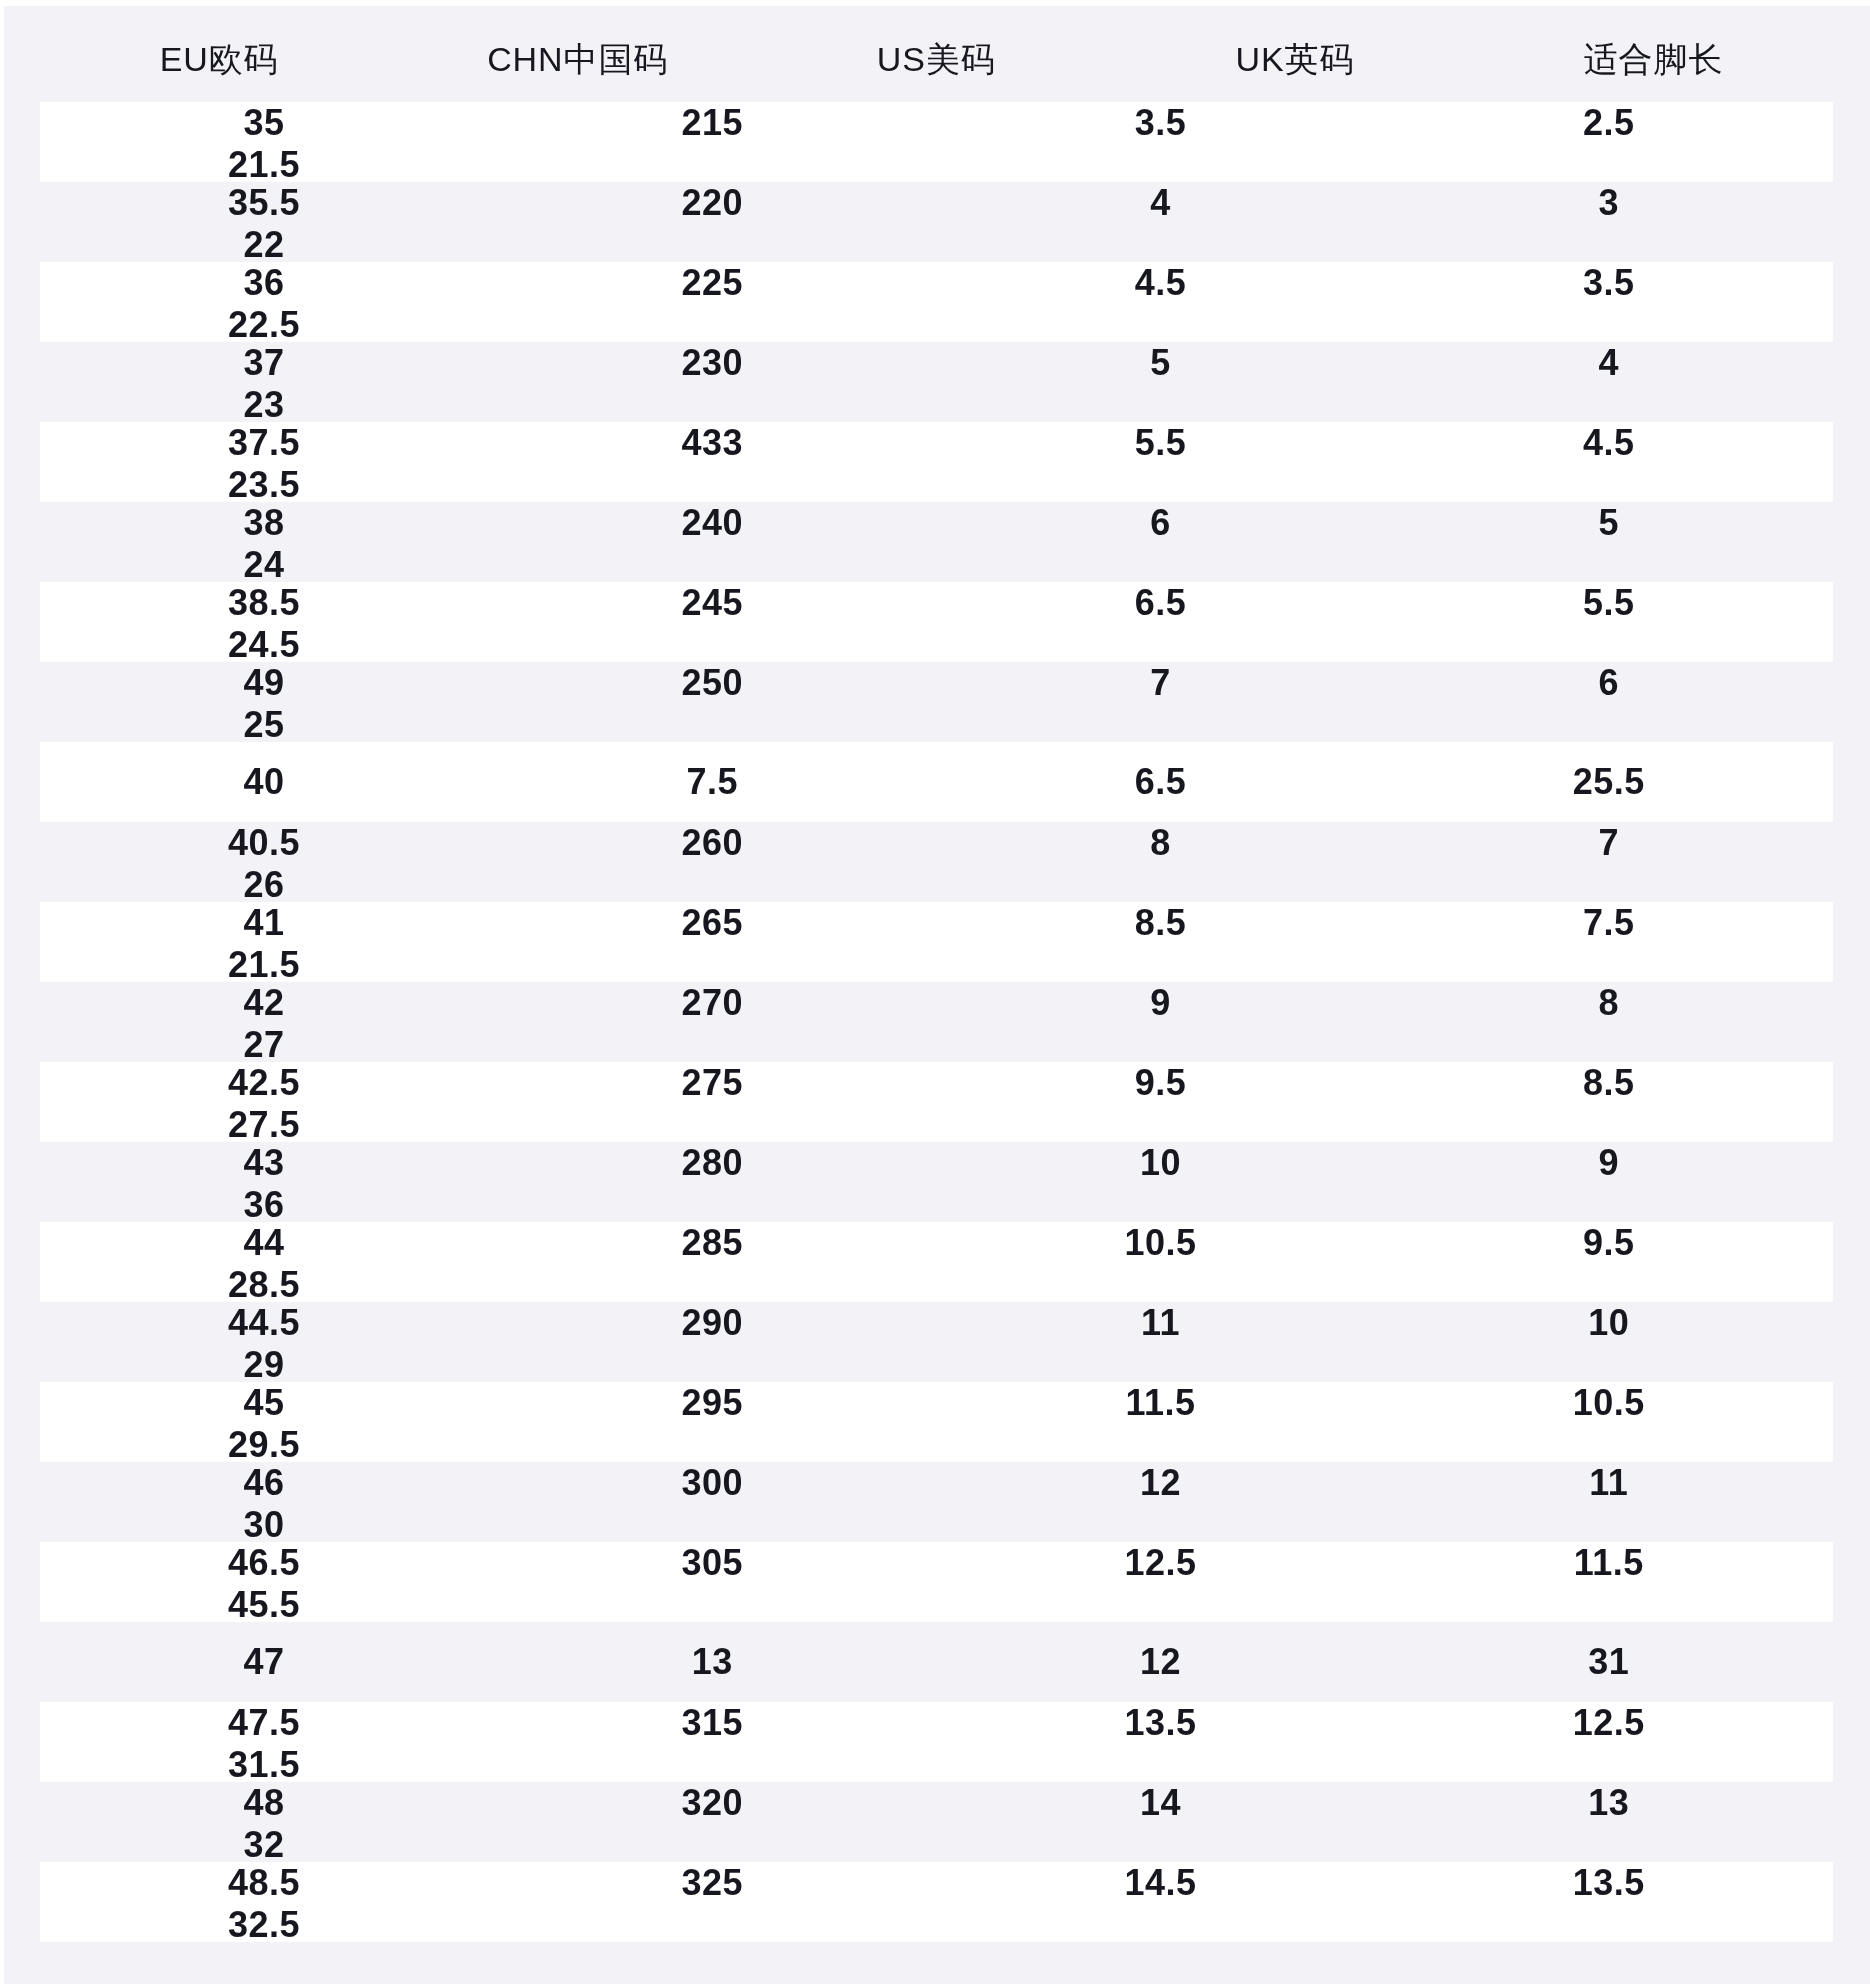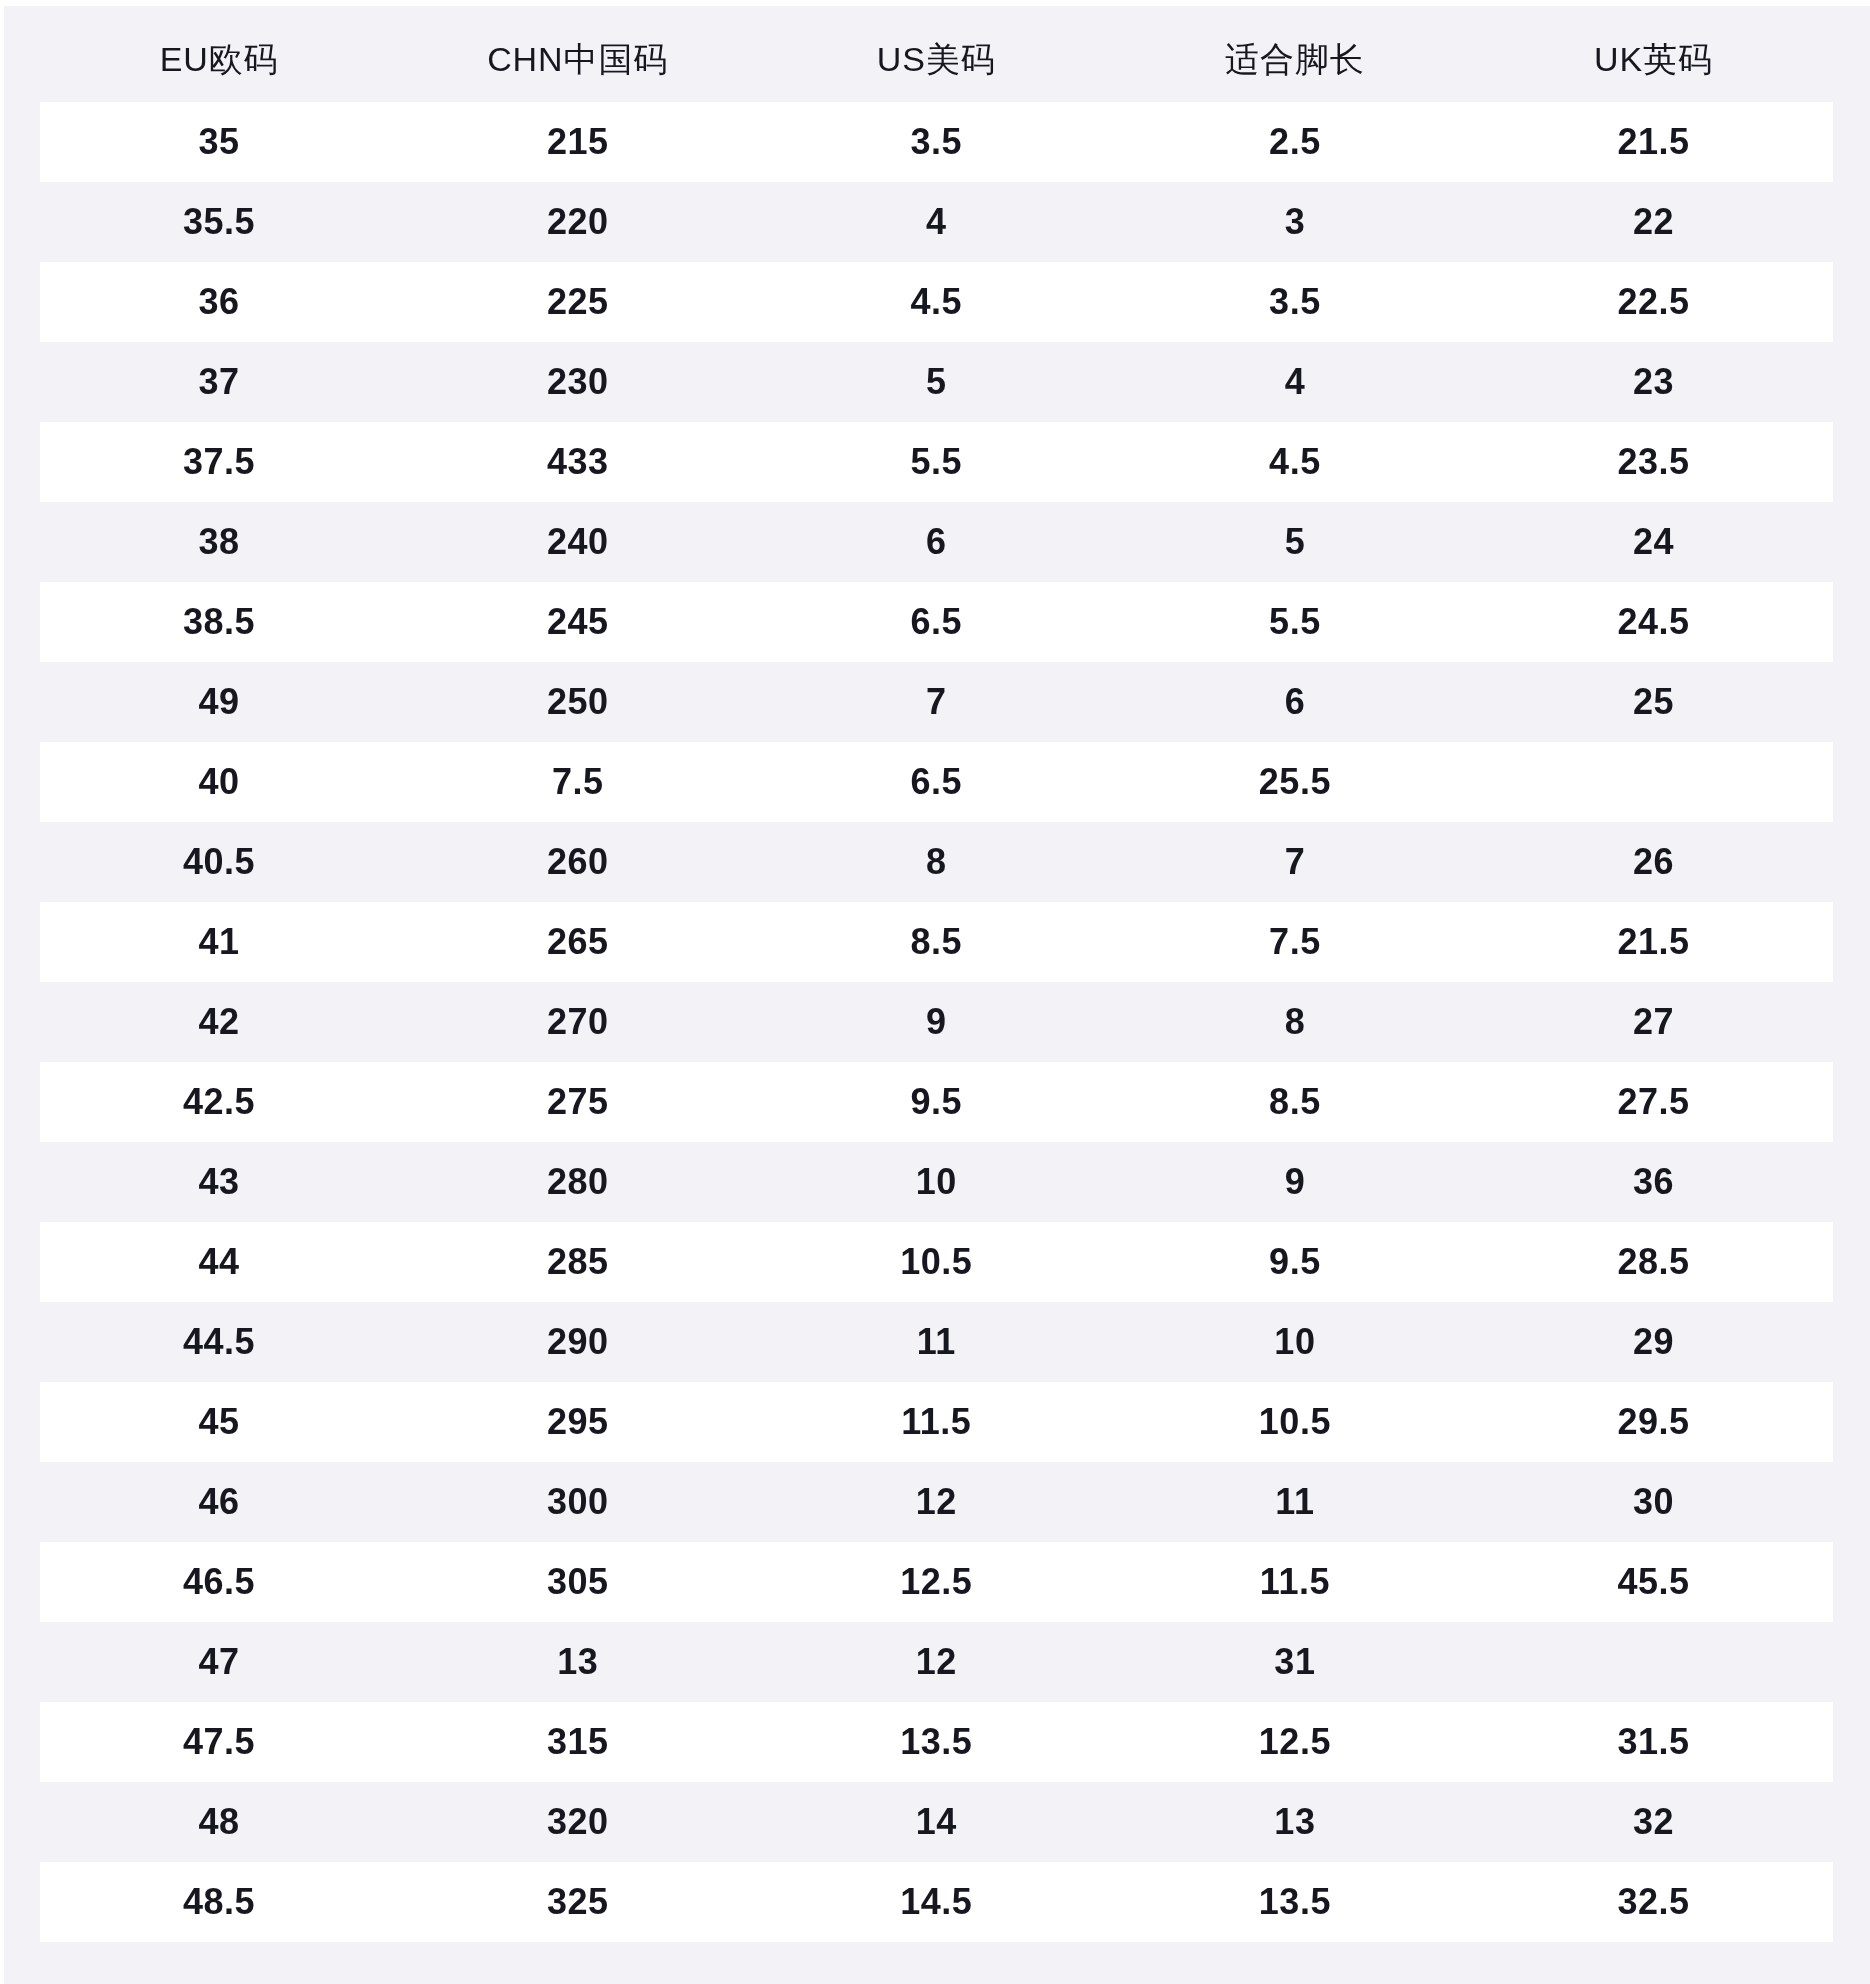--- a/index.html
+++ b/index.html
@@ -37,21 +37,21 @@
     text-align: center;
     font-size: 34px;
     font-weight: 400;
     color: #17171f;
     letter-spacing: 0.9px;
     white-space: nowrap;
   }
   .row {
     height: 80px;
     display: grid;
-    grid-template-columns: repeat(5, 1fr);
+    grid-template-columns: repeat(4, 1fr);
     align-items: center;
   }
   .row.band { background: #ffffff; }
   .cell {
     text-align: center;
     font-size: 36px;
     font-weight: 700;
     color: #17171f;
     letter-spacing: 0.5px;
     white-space: nowrap;
@@ -59,22 +59,22 @@
 </style>
 </head>
 <body>
 
 <div class="panel">
   <div class="size-table">
     <div class="thead">
       <div class="th">EU欧码</div>
       <div class="th">CHN中国码</div>
       <div class="th">US美码</div>
+      <div class="th">UK英码</div>
       <div class="th">适合脚长</div>
-      <div class="th">UK英码</div>
     </div>
     <div class="tbody">
         <div class="row band">
           <div class="cell">35</div>
           <div class="cell">215</div>
           <div class="cell">3.5</div>
           <div class="cell">2.5</div>
           <div class="cell">21.5</div>
         </div>
         <div class="row">

